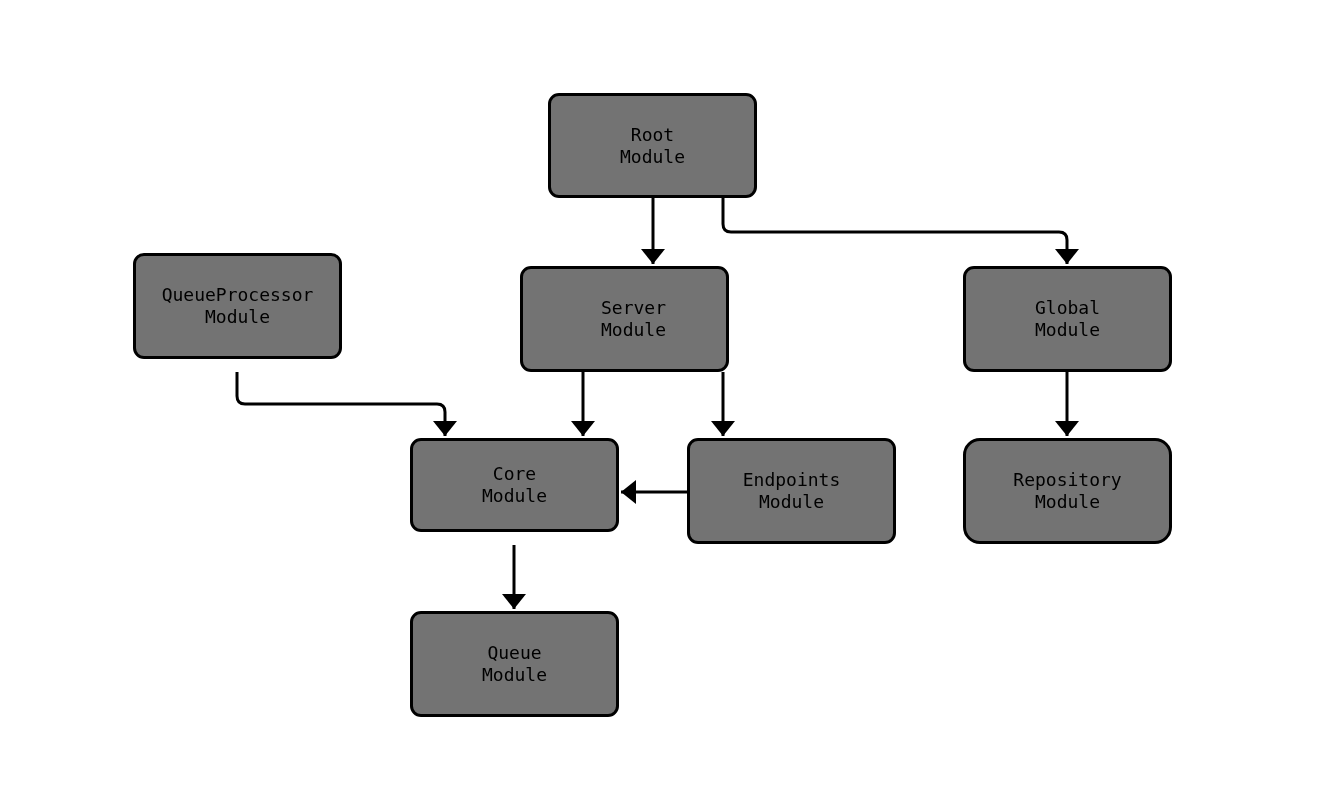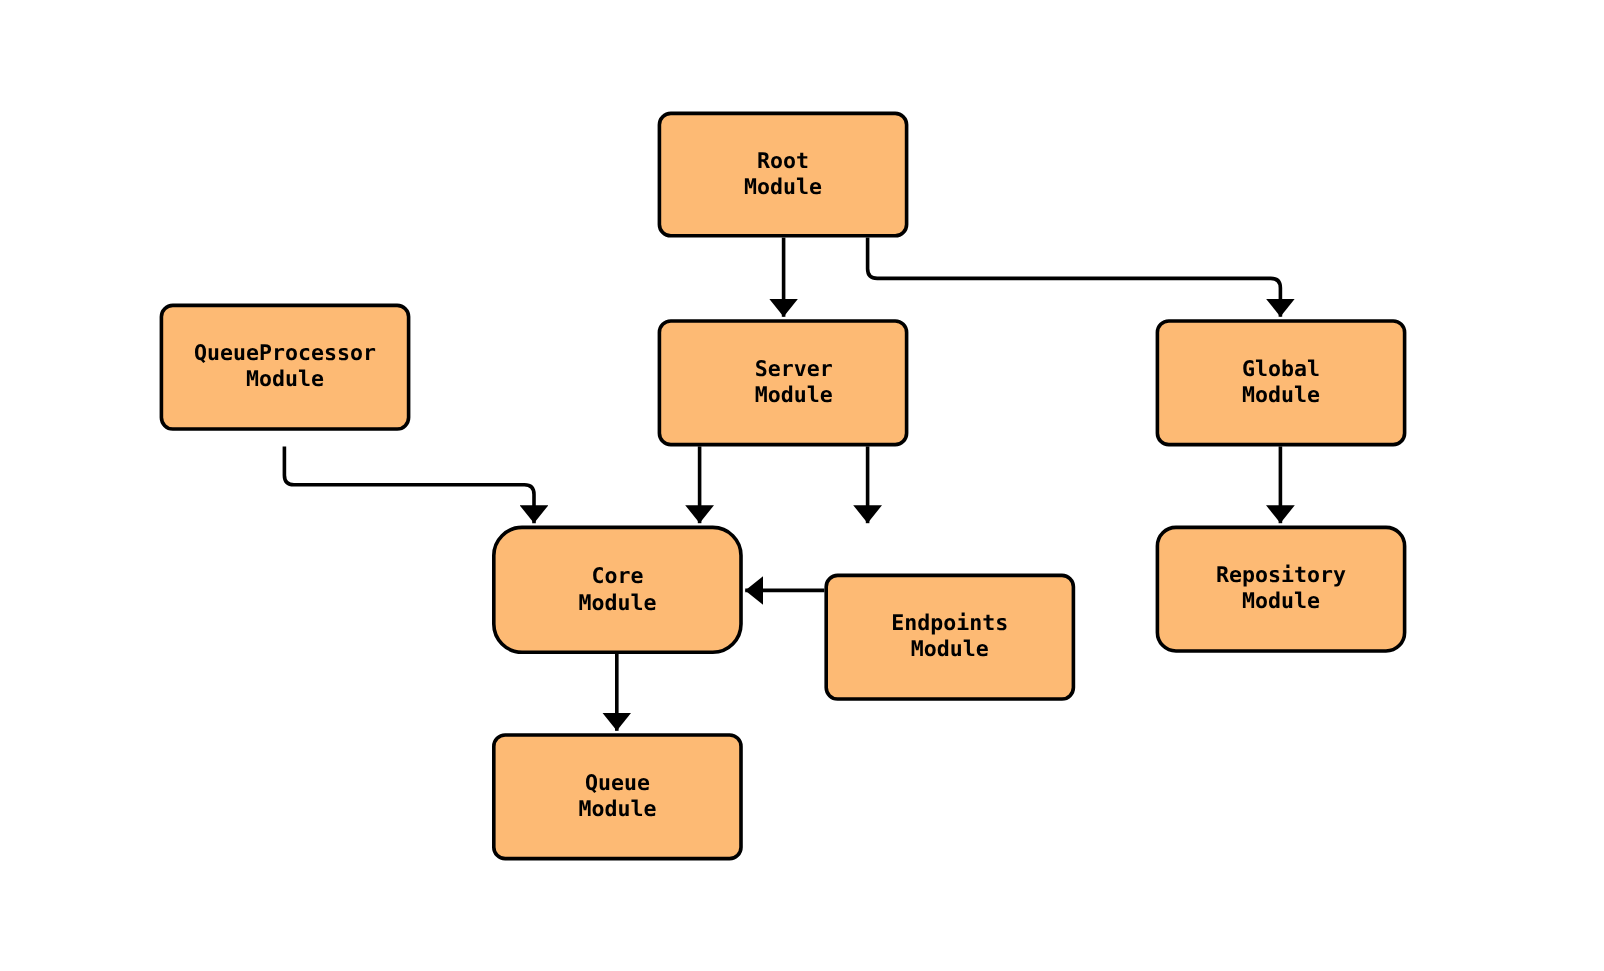--- a/index.html
+++ b/index.html
@@ -21,39 +21,39 @@
     top: 0;
     width: 1337px;
     height: 809px;
     pointer-events: none;
   }
   .node {
     position: absolute;
     box-sizing: border-box;
     width: 209px;
     height: 106px;
-    background: #fdba74;
+    background: #737373;
     border: 3px solid #000000;
     border-radius: 11px;
     display: flex;
     align-items: center;
     justify-content: center;
     text-align: center;
-    font-weight: bold;
+    font-weight: normal;
     font-size: 18px;
     line-height: 22px;
     color: #000000;
     white-space: pre-line;
   }
   #node-root          { left: 548px; top: 93px;  height: 105px; }
-  #node-server        { left: 548px; top: 266px; padding-left: 18px; }
+  #node-server        { left: 520px; top: 266px; padding-left: 18px; }
   #node-queueprocessor{ left: 133px; top: 253px; }
   #node-global        { left: 963px; top: 266px; }
-  #node-core          { left: 410px; top: 438px; height: 107px; border-radius: 25px; }
-  #node-endpoints     { left: 687px; top: 438px; margin-top: 40px; }
+  #node-core          { left: 410px; top: 438px; height: 94px; }
+  #node-endpoints     { left: 687px; top: 438px; }
   #node-repository    { left: 963px; top: 438px; border-radius: 17px; }
   #node-queue         { left: 410px; top: 611px; text-align: center; }
 </style>
 </head>
 <body>
 
 <div class="canvas">
 
   <svg class="edges" width="1337" height="809" viewBox="0 0 1337 809" xmlns="http://www.w3.org/2000/svg">
     <defs>

